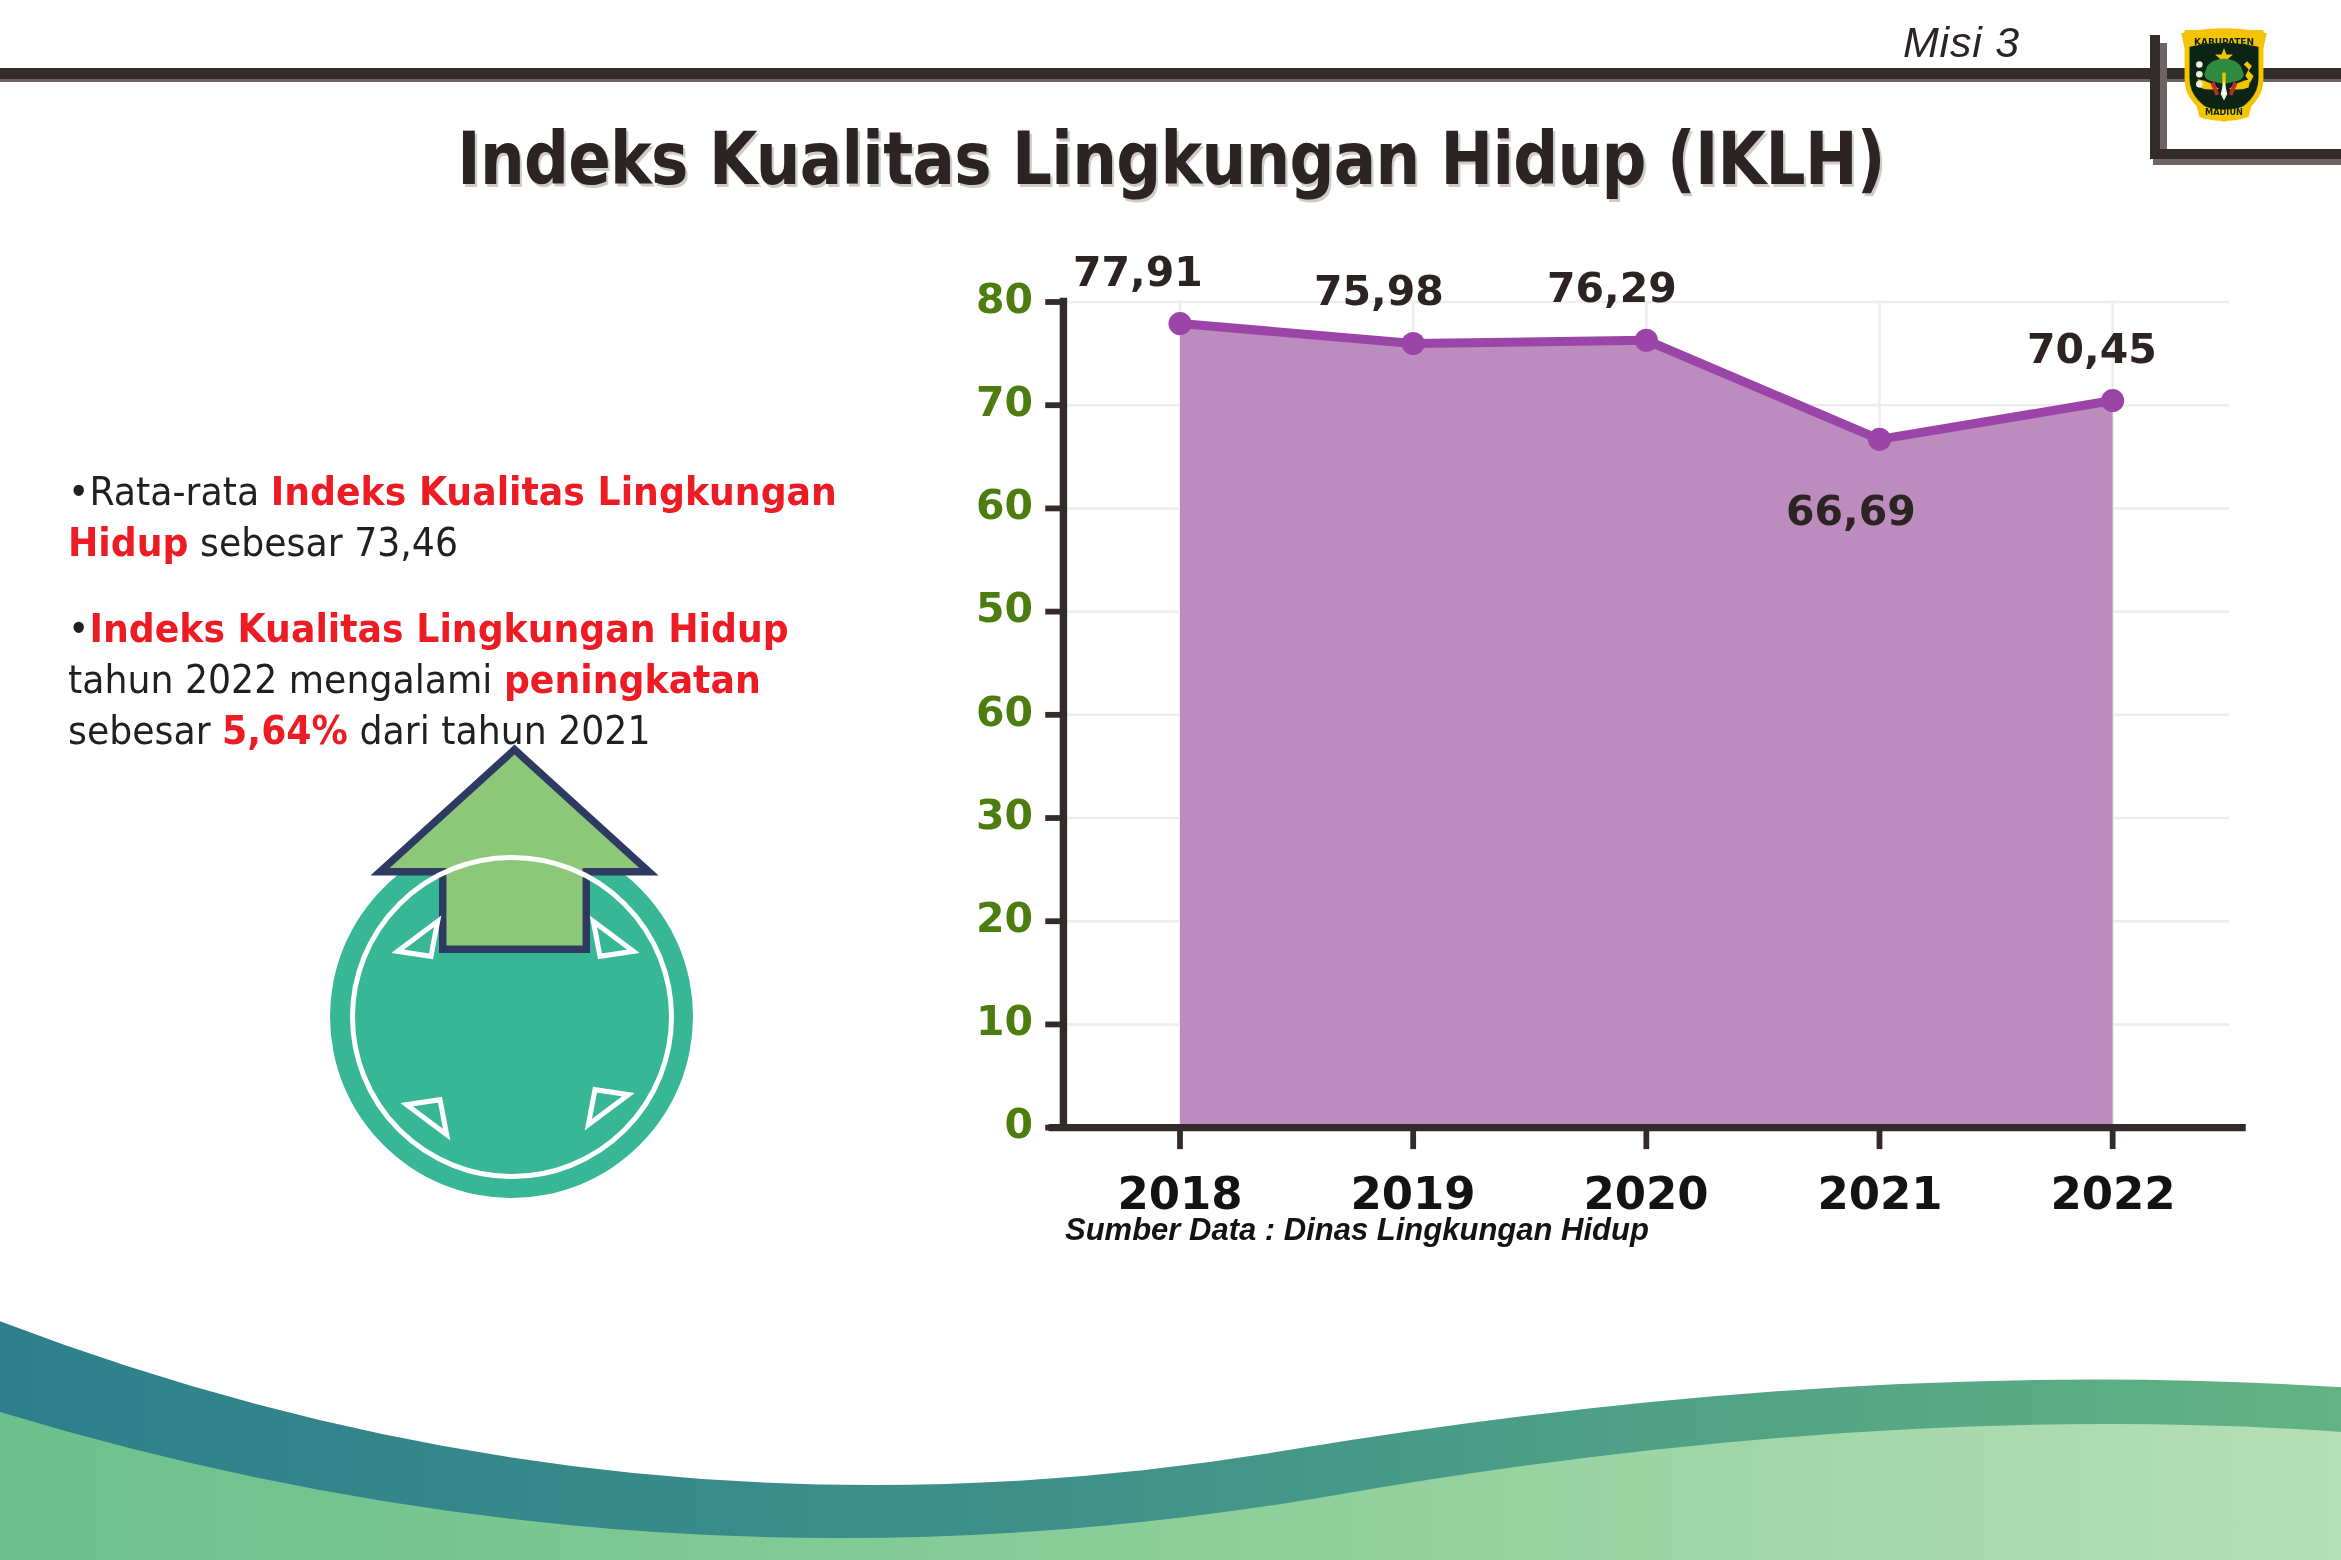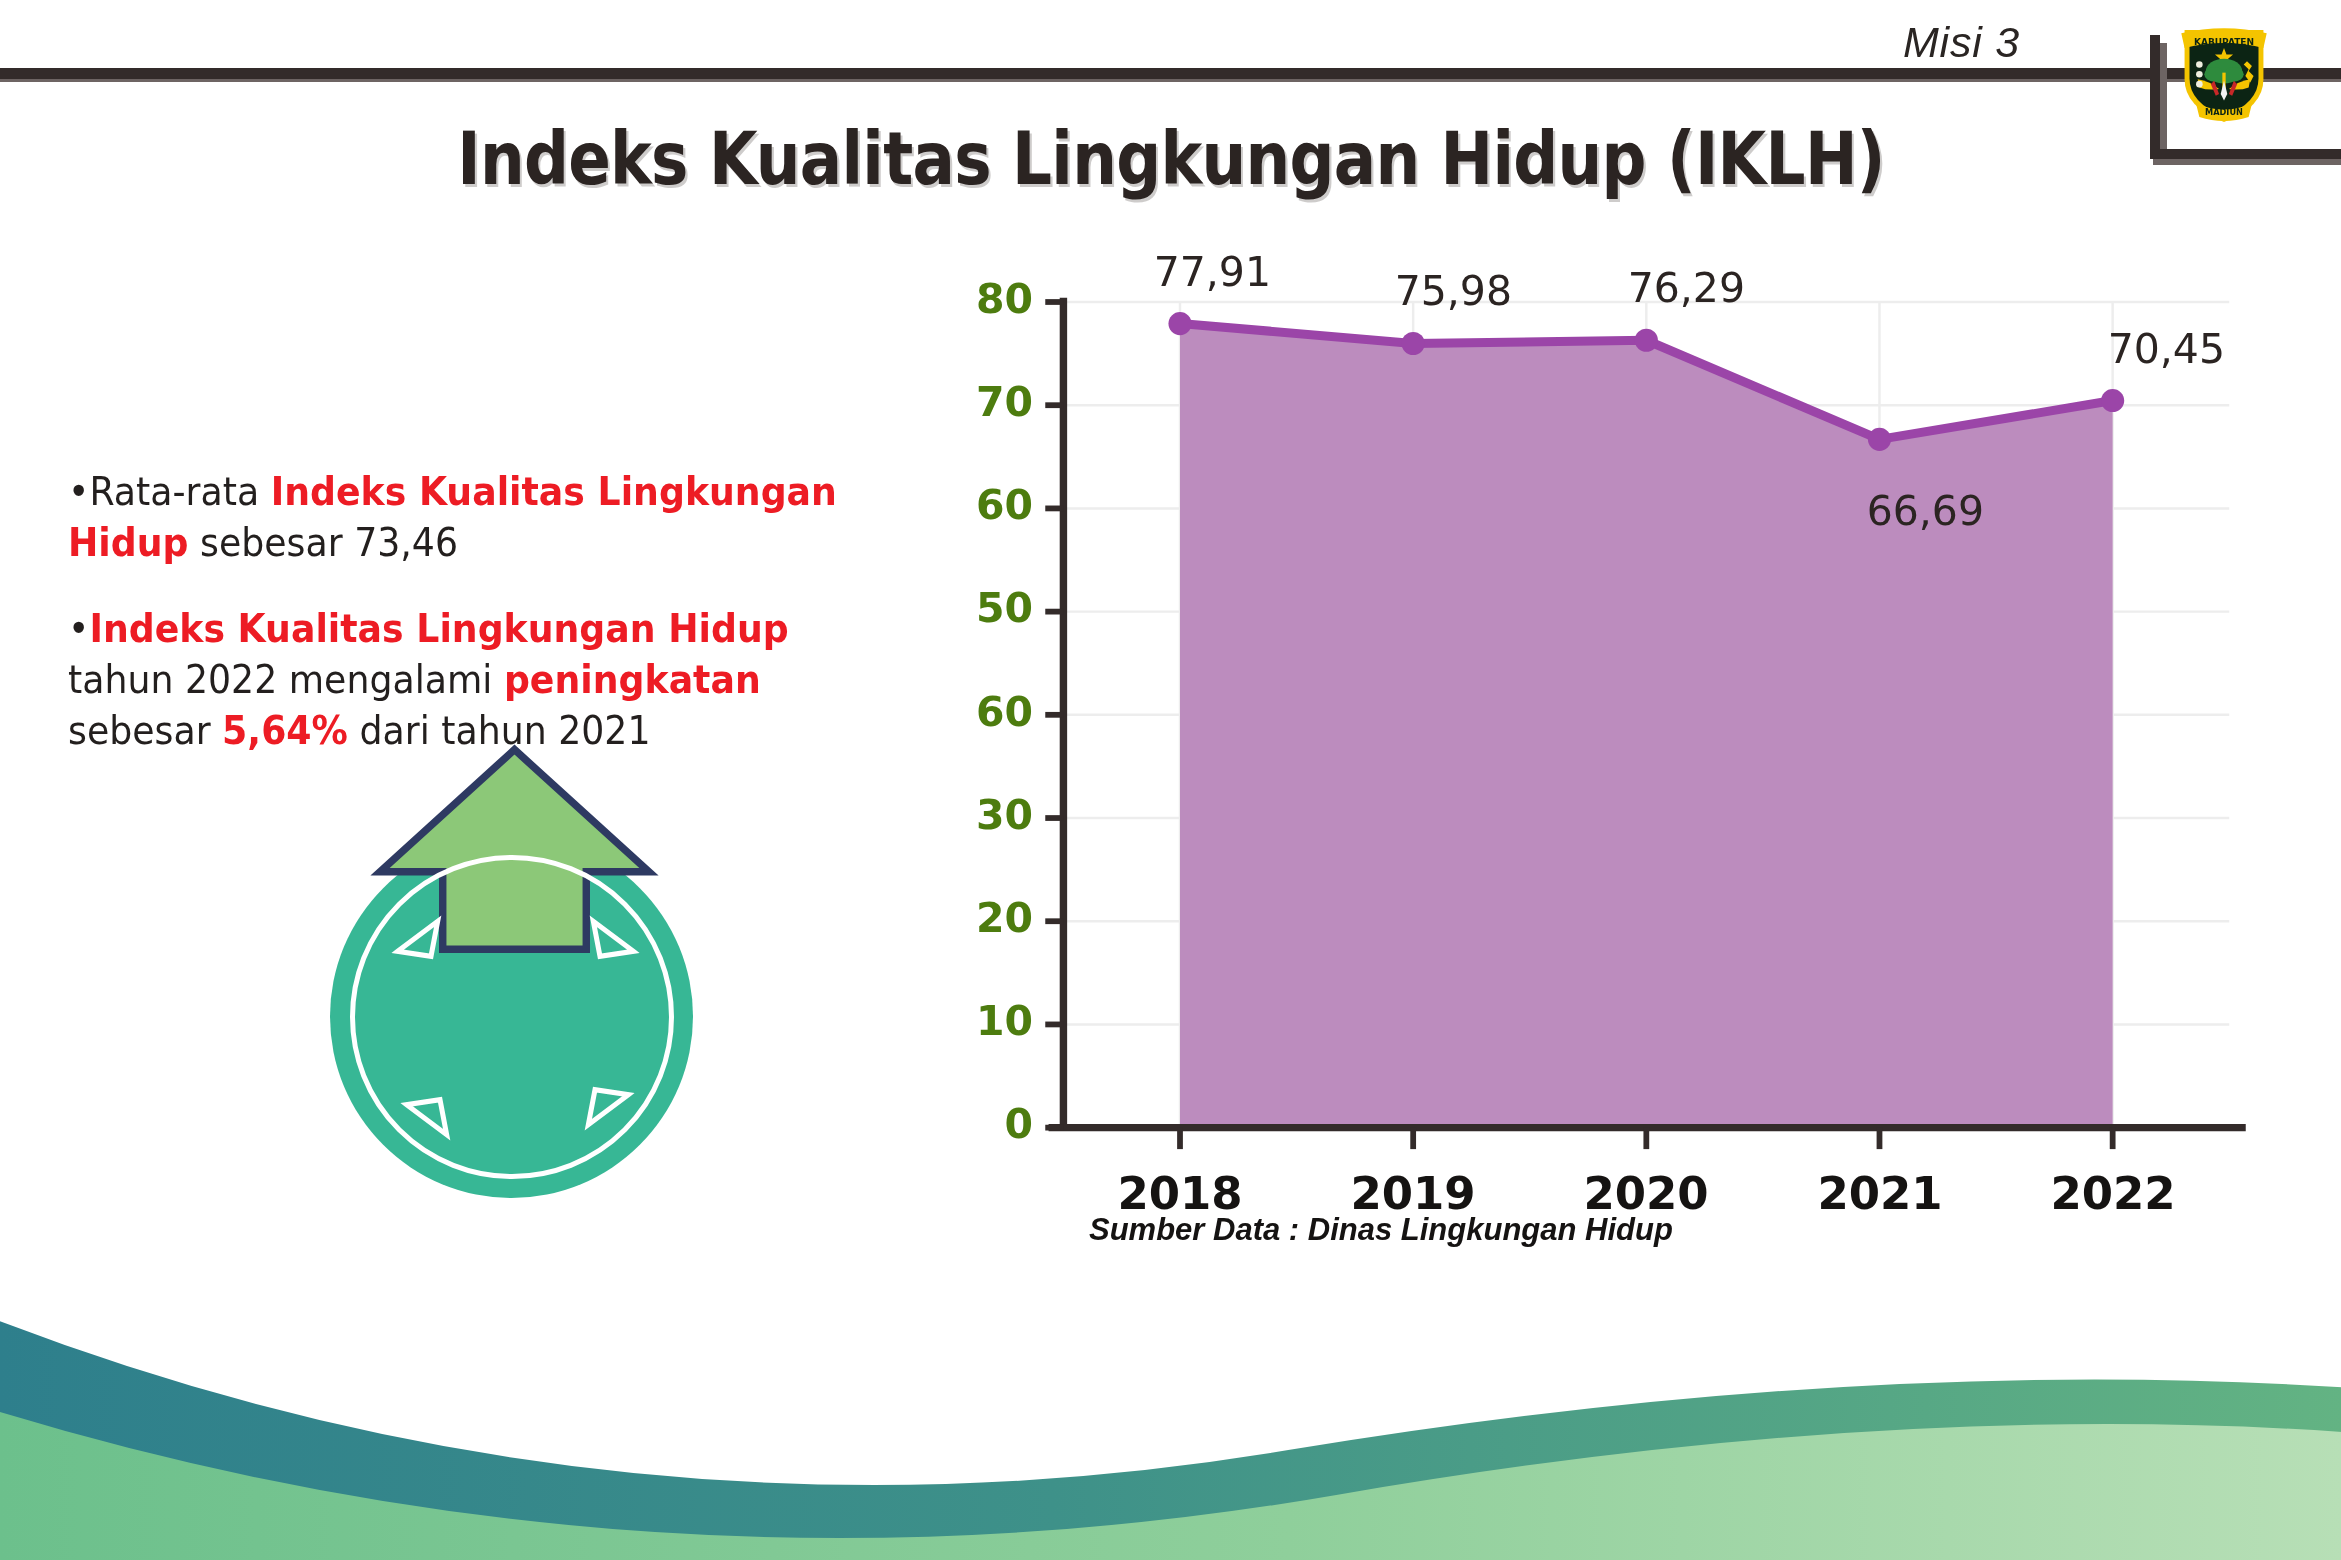--- a/index.html
+++ b/index.html
@@ -90,28 +90,28 @@
     position:absolute;right:0;width:99px;text-align:right;
     font-family:"DejaVu Sans", sans-serif;font-weight:bold;
     font-size:41px;color:#4d7c0f;
   }
   .xlab{
     position:absolute;width:198px;text-align:center;
     font-family:"DejaVu Sans", sans-serif;font-weight:bold;
     font-size:45px;color:#151312;
   }
   .dlab{
-    position:absolute;width:198px;text-align:right;
-    font-family:"DejaVu Sans", sans-serif;font-weight:normal;
+    position:absolute;width:198px;text-align:left;
+    font-family:"DejaVu Sans", sans-serif;font-weight:bold;
     font-size:41px;color:#2b2422;
   }
   .source{
     position:absolute;left:1065px;top:1212px;
     font-family:"Liberation Sans", sans-serif;
-    font-size:31px;font-weight:bold;font-style:italic;color:#151312;margin-left:24px;
+    font-size:31px;font-weight:bold;font-style:italic;color:#151312;
   }
 
   
   .footer{position:absolute;left:0;bottom:0;width:2342px;height:273px;overflow:hidden;}
   .footer-svg{position:absolute;left:0;top:0;}
 </style>
 </head>
 <body>
 
 <div class="page">

